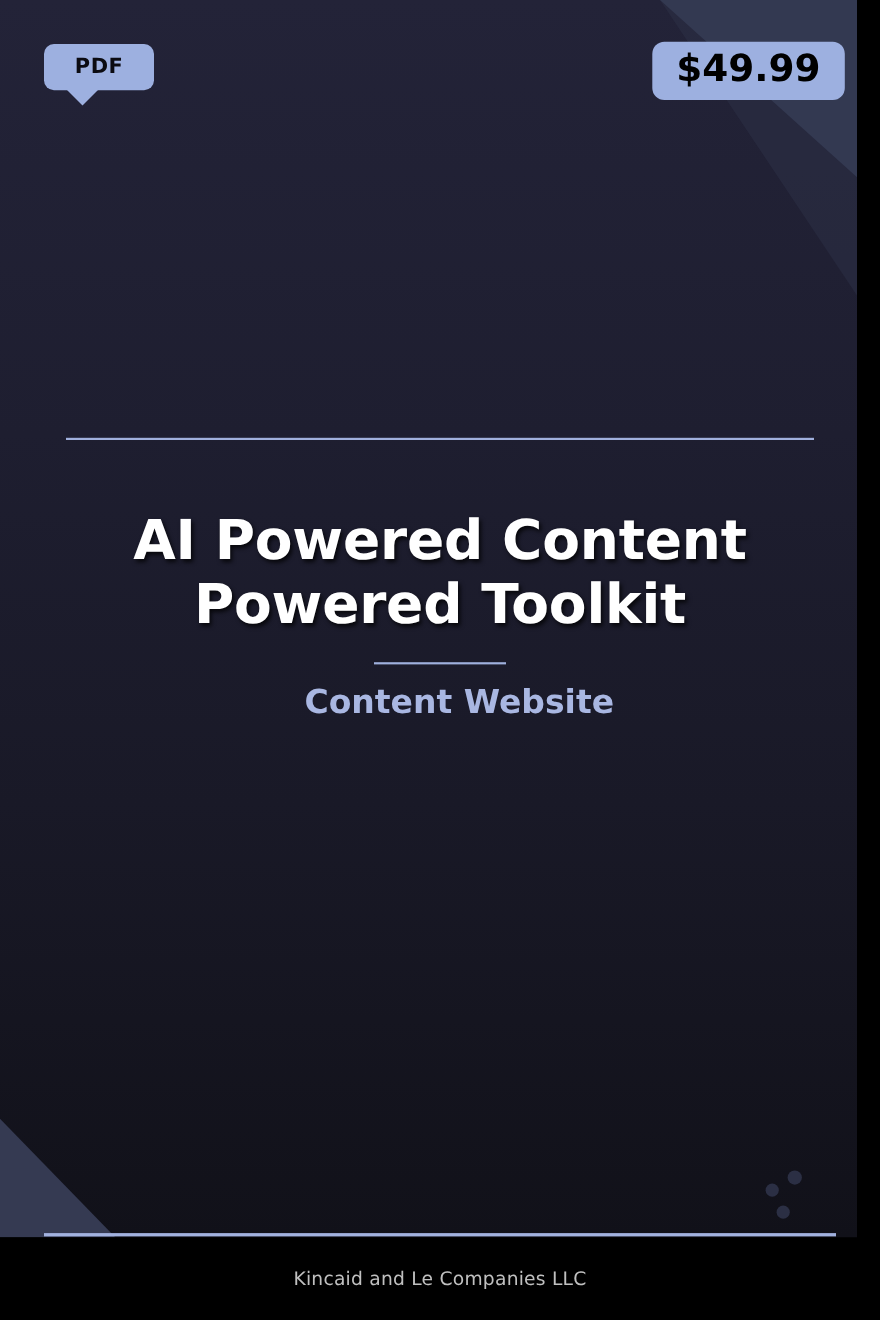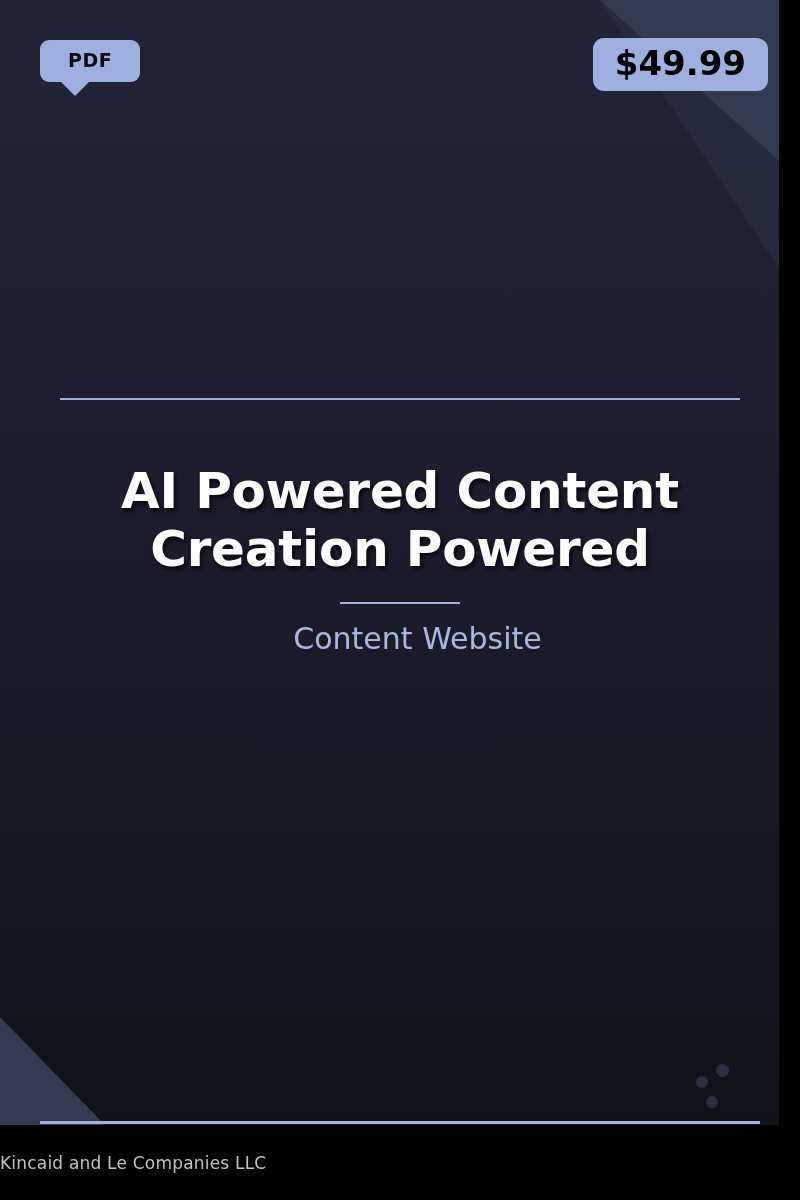--- a/index.html
+++ b/index.html
@@ -150,21 +150,21 @@
   .rule-sub {
     width: 120px;
     height: 2px;
     margin: 24px auto 0 auto;
     background: #9fb0dd;
   }
   .subtitle {
     margin: 17px 0 0 0;
     color: #a9b7e2;
     font-size: 30px;
-    font-weight: normal;
+    font-weight: bold;
     text-align: center;
     line-height: 1.2;
     padding-left: 35px;
   }
 
   
   .footer-rule {
     position: absolute;
     left: 40px;
     top: 1121px;
@@ -175,21 +175,21 @@
   }
   .footer {
     position: absolute;
     left: 0;
     top: 1125px;
     width: 800px;
     height: 75px;
     background: #000000;
     display: flex;
     align-items: center;
-    justify-content: flex-start;
+    justify-content: center;
     text-decoration: underline;
   }
   .footer-text {
     color: #c0c0c0;
     font-size: 17px;
     letter-spacing: 0.2px;
     text-align: center;
   }
 </style>
 </head>
@@ -211,21 +211,21 @@
 
     <div class="format-badge">
       <div class="format-badge-body">PDF</div>
       <div class="format-badge-tip"></div>
     </div>
 
     <div class="price-badge">$49.99</div>
 
     <div class="title-block">
       <div class="rule-top"></div>
-      <h1 class="title">AI Powered Content Creation Powered</h1>
+      <h1 class="title">AI Powered Content Powered Toolkit</h1>
       <div class="rule-sub"></div>
       <div class="subtitle">Content Website</div>
     </div>
 
   </div>
 
   <div class="footer-rule"></div>
 
   <div class="footer">
     <span class="footer-text">Kincaid and Le Companies LLC</span>

